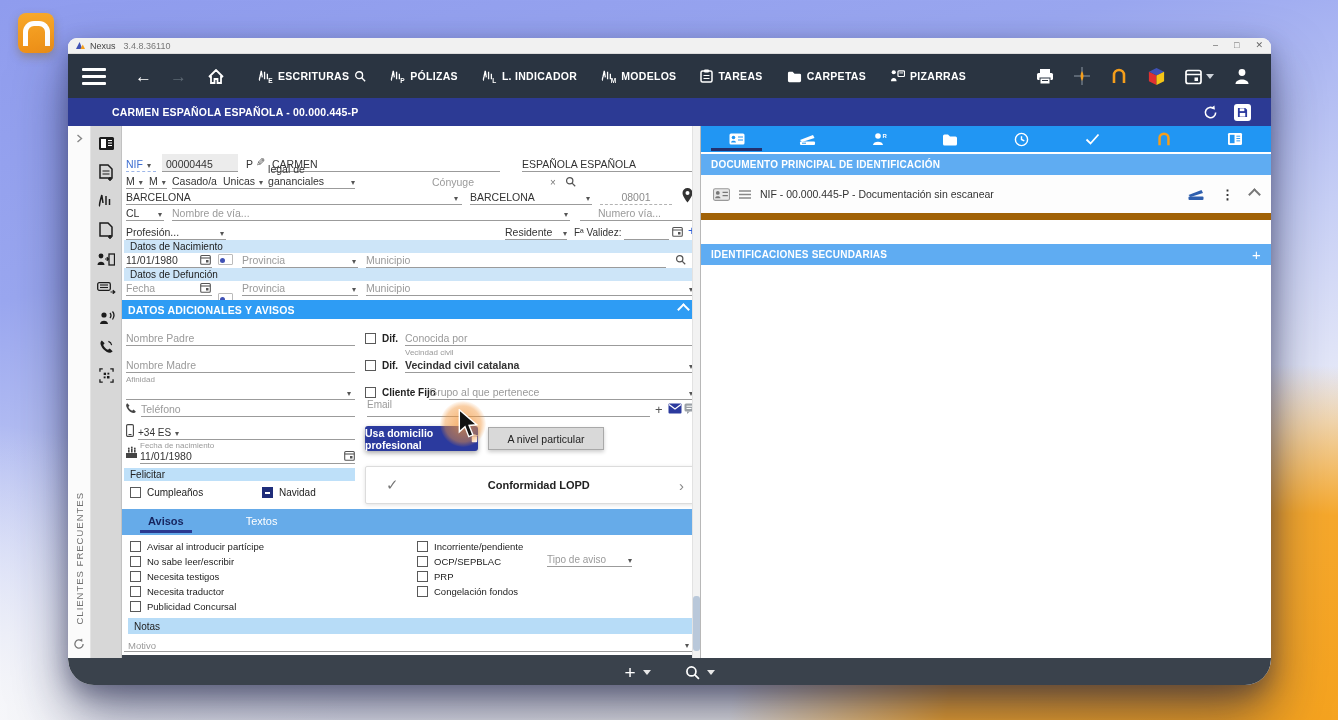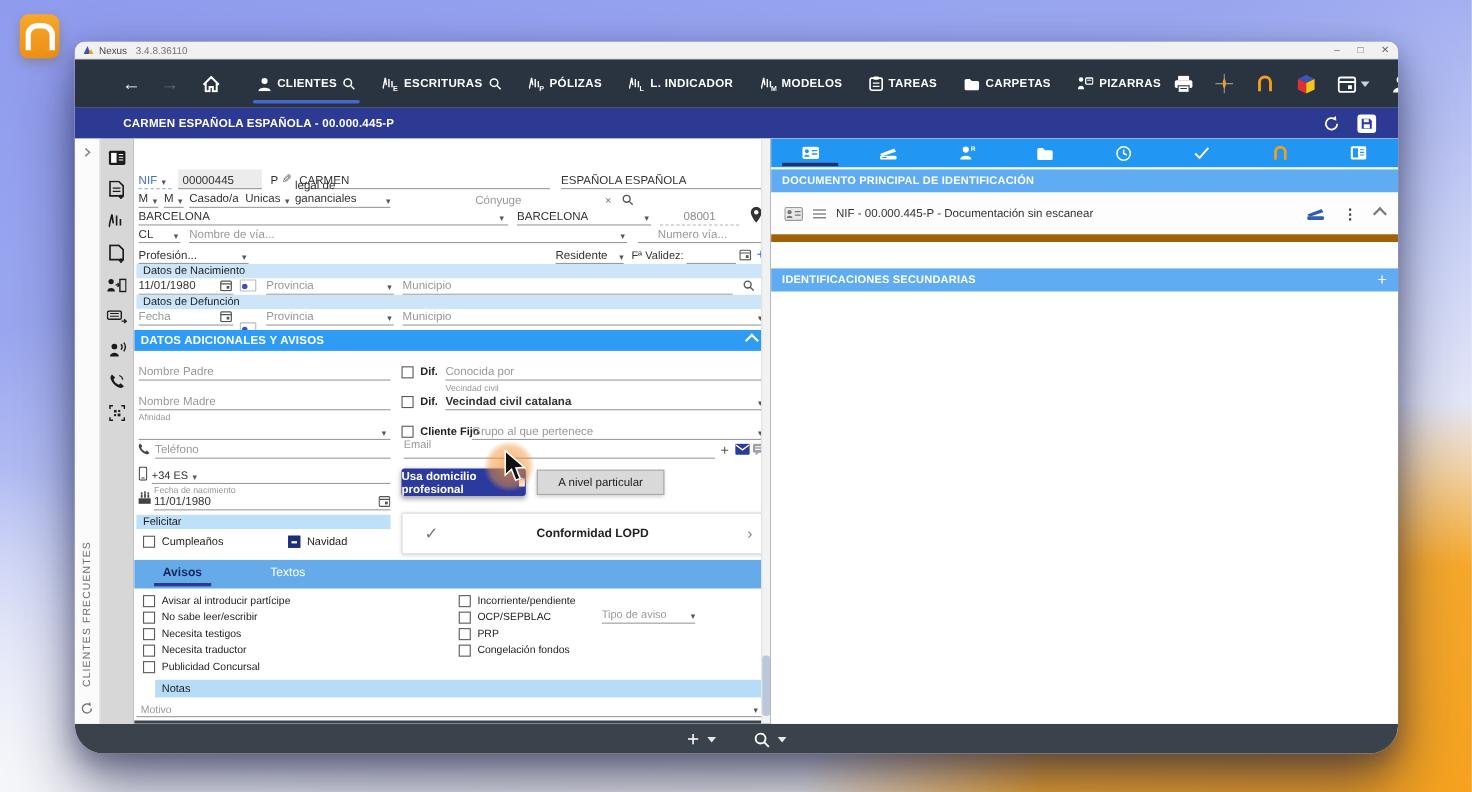--- a/index.html
+++ b/index.html
@@ -125,31 +125,20 @@
         <i></i>
       </div>
     <span class="narrow">←</span>
     <span class="narrow dis">→</span>
     <span class="narrow" style="margin:0 12px">
       <svg width="16" height="15" viewBox="0 0 16 15">
           <path d="M1 8 L8 1 L15 8 M3 7 V14 H6.5 V10 H9.5 V14 H13 V7" fill="none" stroke="#fff" stroke-width="1.8"></path>
         </svg>
     </span>
     <div class="navitems">
-      <div class="nitem active">
-        <svg width="13" height="13" viewBox="0 0 14 14">
-            <circle cx="7" cy="4" r="3" fill="#fff"></circle>
-            <path d="M1 14 C1 9.5 13 9.5 13 14 Z" fill="#fff"></path>
-          </svg>
-        <span>CLIENTES</span>
-        <svg width="12" height="12" viewBox="0 0 14 14">
-            <circle cx="6" cy="6" r="4" fill="none" stroke="#fff" stroke-width="1.6"></circle>
-            <line x1="9" y1="9" x2="13" y2="13" stroke="#fff" stroke-width="1.6"></line>
-          </svg>
-      </div>
       <div class="nitem">
         <svg width="15" height="15" viewBox="0 0 16 16">
             <path d="M2 12 Q1 12 2.2 8 L3.5 2 L4.6 9 M7 11 V3 M10 11 V5" fill="none" stroke="#fff" stroke-width="1.4"></path>
             <text x="11" y="15" font-size="7" fill="#fff" font-weight="bold">E</text>
           </svg>
         <span>ESCRITURAS</span>
         <svg width="12" height="12" viewBox="0 0 14 14">
             <circle cx="6" cy="6" r="4" fill="none" stroke="#fff" stroke-width="1.6"></circle>
             <line x1="9" y1="9" x2="13" y2="13" stroke="#fff" stroke-width="1.6"></line>
           </svg>
@@ -357,21 +346,21 @@
           <span class="car">▾</span>
       </div>
       <div class="abs fld u" style="left:40px;top:28px;width:76px;height:18px;background:#ececec;padding-left:4px">
         <span class="txt">00000445</span>
       </div>
       <div class="abs txt" style="left:124px;top:32px">P</div>
       <div class="abs" style="left:134px;top:30px;color:#555;font-size:11px;transform:scaleX(-1)">✎</div>
       <div class="abs fld u" style="left:150px;top:28px;width:228px;height:18px">
         <span class="txt">CARMEN</span>
       </div>
-      <div class="abs fld u" style="left:388px;top:28px;width:185px;height:18px">
+      <div class="abs fld u" style="left:400px;top:28px;width:185px;height:18px">
         <span class="txt">ESPAÑOLA ESPAÑOLA</span>
       </div>
 
       <div class="abs fld u" style="left:4px;top:49px;width:18px;height:14px">
           <span class="txt">M</span>
           <span class="car">▾</span>
         </div>
       <div class="abs fld u" style="left:27px;top:49px;width:18px;height:14px">
           <span class="txt">M</span>
           <span class="car">▾</span>
@@ -667,21 +656,21 @@
       <div class="abs cbl" style="left:295px;top:460px">
           <span class="cb"></span>
           <span>Congelación fondos</span>
         </div>
 
       <div class="abs fld u" style="left:425px;top:426px;width:85px;height:15px">
         <span class="ph" style="font-size:10px">Tipo de aviso</span>
           <span class="car" style="margin-left:auto">▾</span>
       </div>
 
-      <div class="abs band" style="left:19px;top:492px;width:657px;height:16px;background:#b7dcf7">
+      <div class="abs band" style="left:6px;top:492px;width:657px;height:16px;background:#b7dcf7">
         <span>Notas</span>
       </div>
       <div class="abs ph" style="left:6px;top:514px;font-size:9.5px">Motivo</div>
       <div class="abs fld u" style="left:2px;top:512px;width:569px;height:14px">
         <span class="car" style="margin-left:auto;margin-right:4px">▾</span>
       </div>
       <div class="abs" style="left:0;top:529px;width:578px;height:3px;background:#3a424c"></div>
 
       <div class="scrolltrack">
         <span class="scrollthumb" style="top:470px;height:55px"></span>

